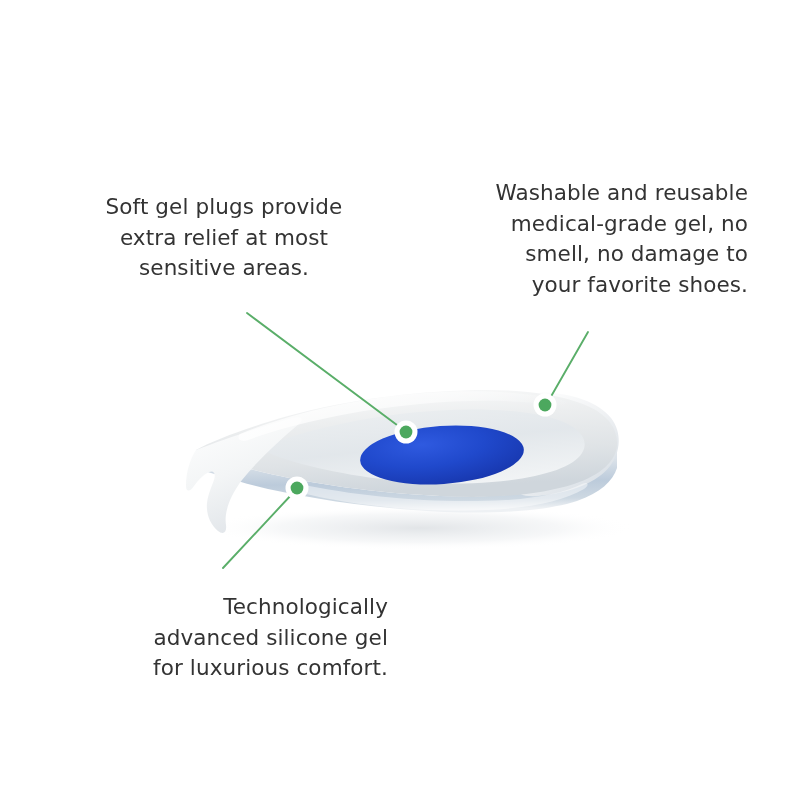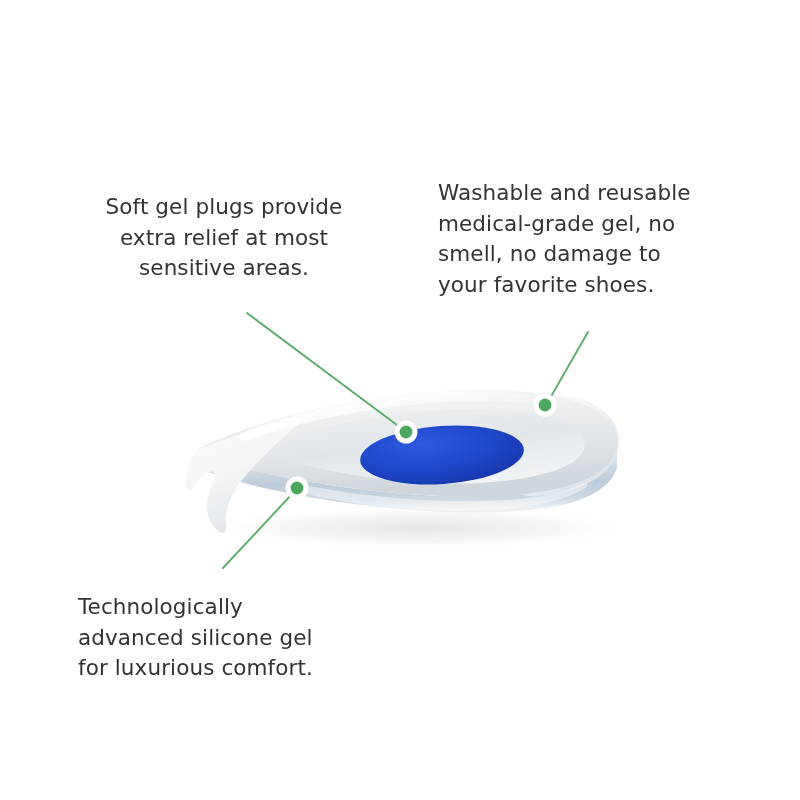--- a/index.html
+++ b/index.html
@@ -37,27 +37,28 @@
     left: 74px;
     top: 192px;
     width: 300px;
     text-align: center;
   }
 
   #caption-washable-reusable {
     left: 438px;
     top: 178px;
     width: 310px;
+    text-align: right;
   }
 
   #caption-silicone-gel {
     left: 78px;
     top: 592px;
     width: 310px;
-    text-align: left;
+    text-align: right;
   }
 
   
   #leader-layer,
   #product-layer {
     position: absolute;
     left: 0;
     top: 0;
     width: 800px;
     height: 800px;

